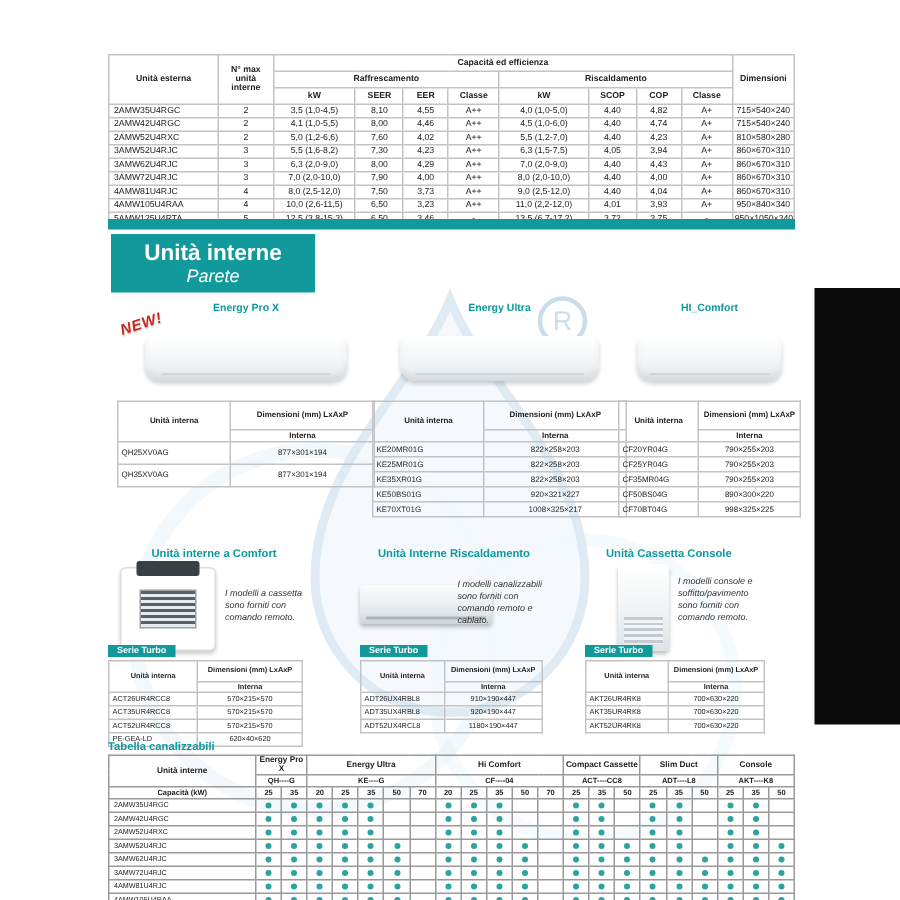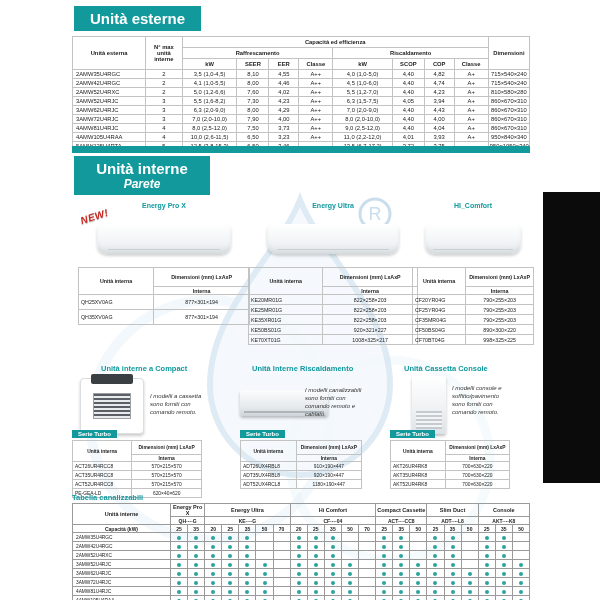--- a/index.html
+++ b/index.html
@@ -7,21 +7,21 @@
         font-family:"Liberation Sans",sans-serif;color:#222;}
   
   .wm{position:absolute;left:60px;top:160px;width:480px;height:400px;z-index:1;opacity:.55;}
   .black-band{position:absolute;left:543px;top:192px;width:57px;height:291px;background:#0b0b0b;z-index:2;}
   
   .badge{position:absolute;background:#12999c;color:#fff;z-index:3;}
   .badge-outdoor{left:74px;top:6px;padding:4px 16px;font-size:15px;font-weight:bold;}
   .teal-bar{position:absolute;left:72px;top:146px;width:458px;height:7px;background:#12999c;z-index:3;}
   .badge-indoor{left:74px;top:156px;width:120px;padding:4px 8px;text-align:center;}
   .badge-indoor .l1{font-size:15px;font-weight:bold;}
-  .badge-indoor .l2{font-size:12px;font-style:italic;font-weight:bold;}
+  .badge-indoor .l2{font-size:12px;font-style:italic;}
   .serie-tag{position:absolute;background:#12999c;color:#fff;font-size:6px;font-weight:bold;
              padding:1px 6px;z-index:4;}
   .sec-title{position:absolute;color:#0f999e;font-weight:bold;font-size:7.5px;z-index:4;}
   
   table{border-collapse:collapse;z-index:3;position:absolute;background:transparent;}
   th,td{border:1px solid #c3c3c3;text-align:center;padding:0 1px;}
   .outdoor{left:72px;top:36px;width:458px;font-size:5.8px;table-layout:fixed;}
   .outdoor th{font-weight:bold;height:10px;}
   .outdoor td{height:8px;}
   .outdoor td:first-child{text-align:left;padding-left:3px;}
@@ -83,21 +83,20 @@
   <svg class="wm" viewBox="0 0 480 400">
     <circle cx="150" cy="260" r="120" fill="none" stroke="#cfe3f1" stroke-width="10" opacity=".5"></circle>
     <circle cx="330" cy="300" r="100" fill="none" stroke="#d8e8f3" stroke-width="9" opacity=".45"></circle>
     <path d="M240 40 C 262 95, 330 150, 330 225 a90 90 0 1 1 -180 0 C 150 150, 218 95, 240 40 Z" fill="#e8f2f9" stroke="#b5d2e6" stroke-width="6" opacity=".8"></path>
     <circle cx="315" cy="54" r="15" fill="none" stroke="#9fc3dd" stroke-width="3"></circle>
     <text x="315" y="60" font-size="18" text-anchor="middle" fill="#9fc3dd" font-family="Liberation Sans, sans-serif">R</text>
   </svg>
 
   <div class="black-band"></div>
 
-  <div class="badge badge-outdoor">Unità esterne</div>
 
   <table class="outdoor">
     <colgroup>
       <col style="width:16%">
         <col style="width:8%">
         <col style="width:12%">
         <col style="width:7%">
       <col style="width:6.5%">
         <col style="width:7.5%">
         <col style="width:13%">
@@ -369,21 +368,21 @@
             <td>890×300×220</td>
           </tr>
           <tr>
             <td>CF70BT04G</td>
             <td>998×325×225</td>
           </tr>
         </tbody>
     </table>
   </div>
 
-  <div class="sec-title" style="left:101px;top:364px;">Unità interne a Compact</div>
+  <div class="sec-title" style="left:101px;top:364px;">Unità interne a Comfort</div>
   <div class="cassette-img"></div>
   <div class="desc" style="left:150px;top:392px;width:58px;">I modelli a cassetta sono forniti con comando remoto.</div>
   <div class="serie-tag" style="left:72px;top:430px;">Serie Turbo</div>
   <table class="low-table" style="left:72px;top:440px;width:130px;">
     <colgroup>
         <col style="width:46%">
         <col style="width:54%">
       </colgroup>
     <thead>
       <tr>

